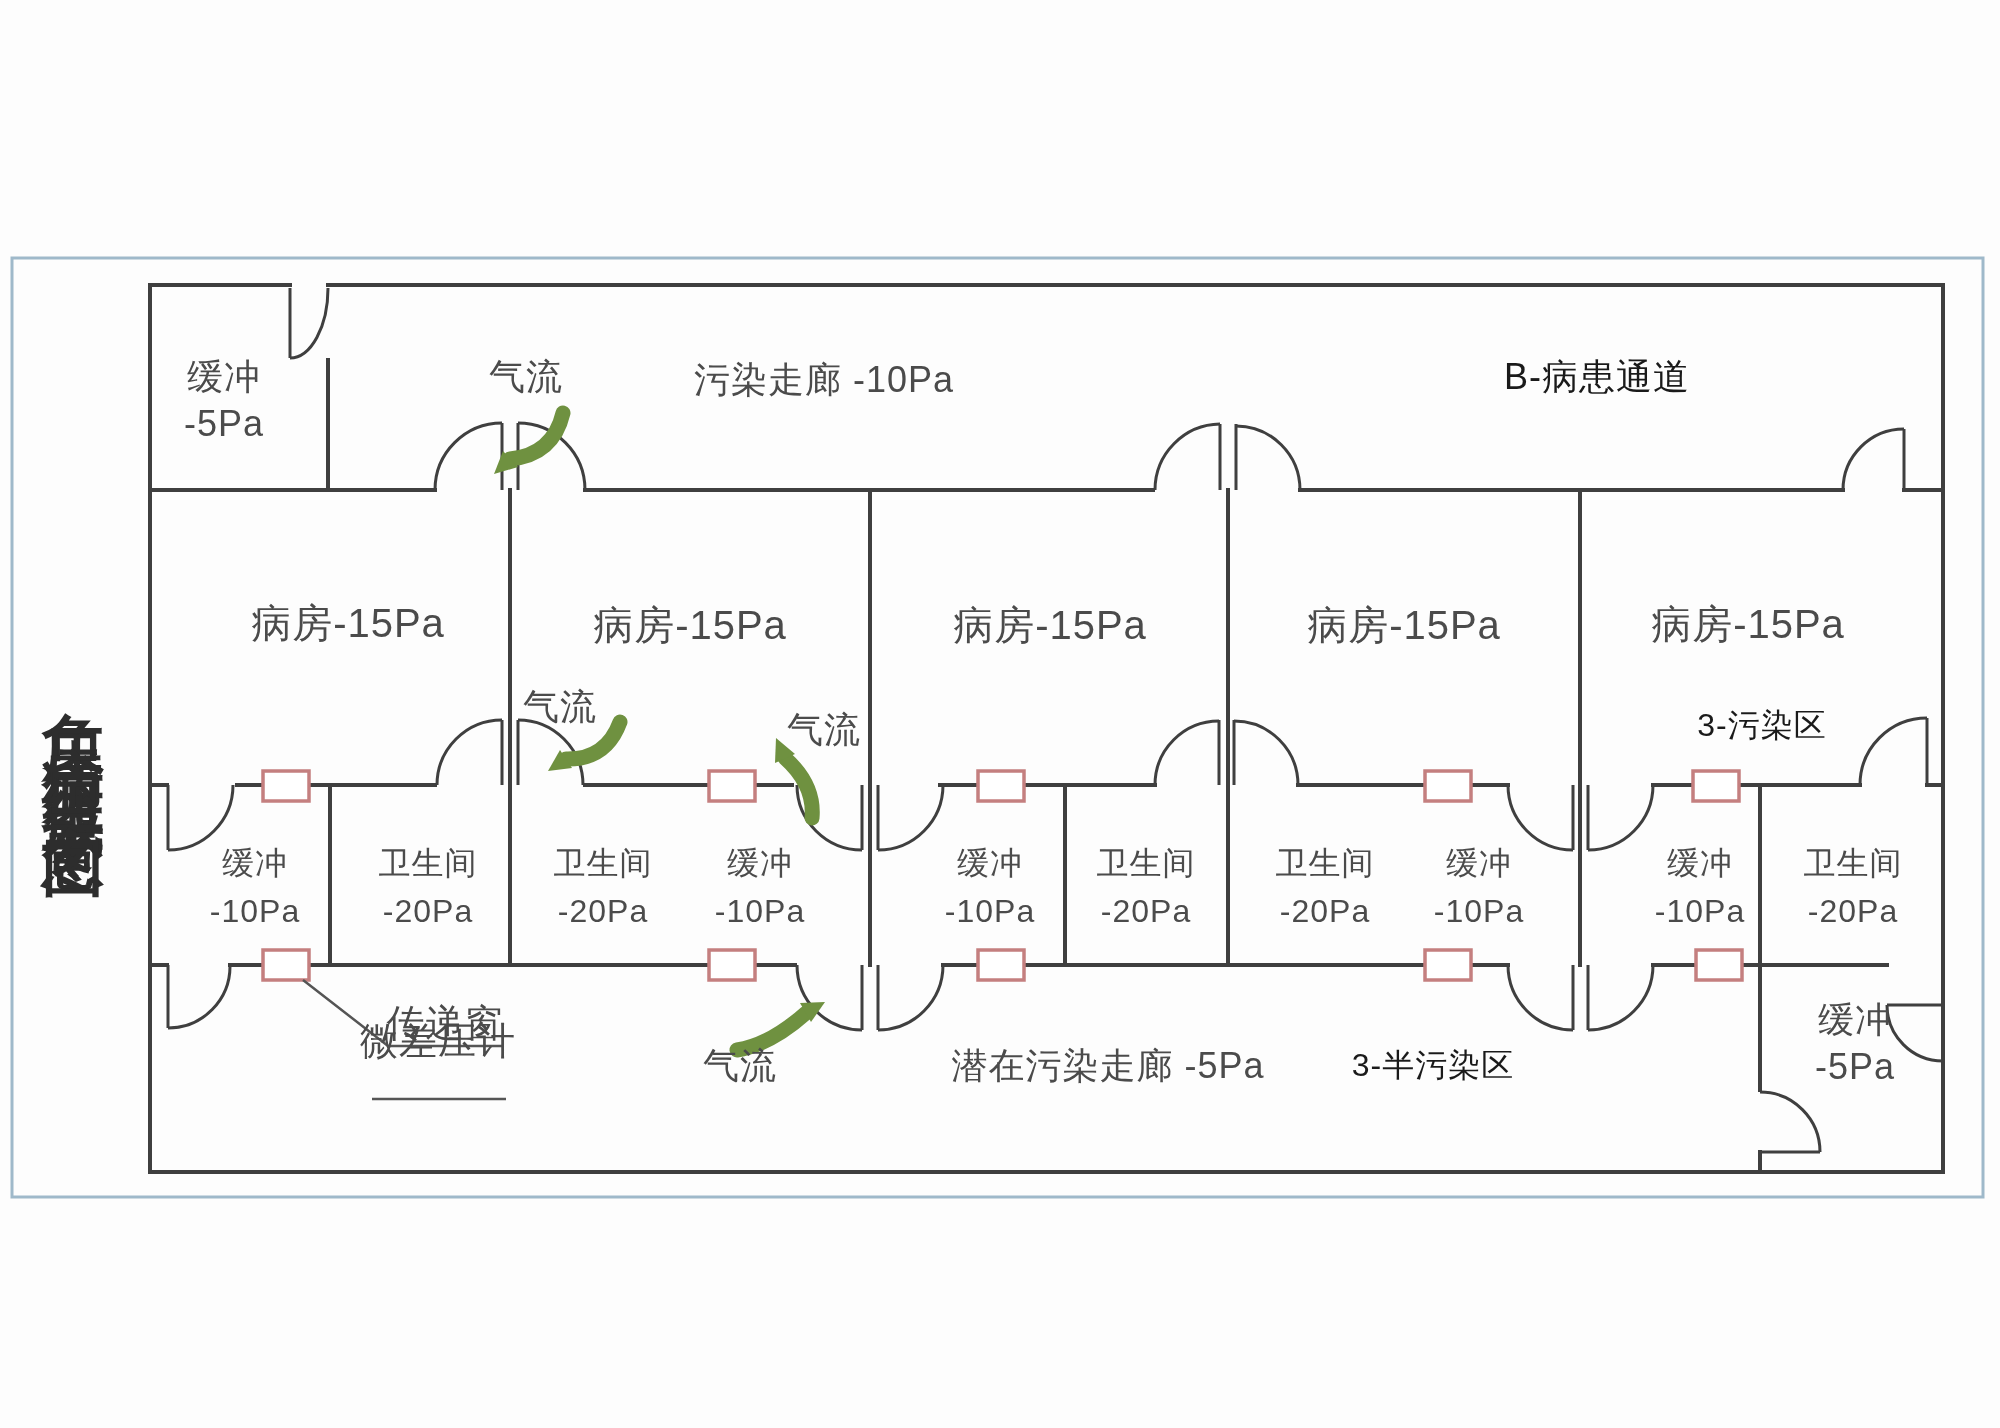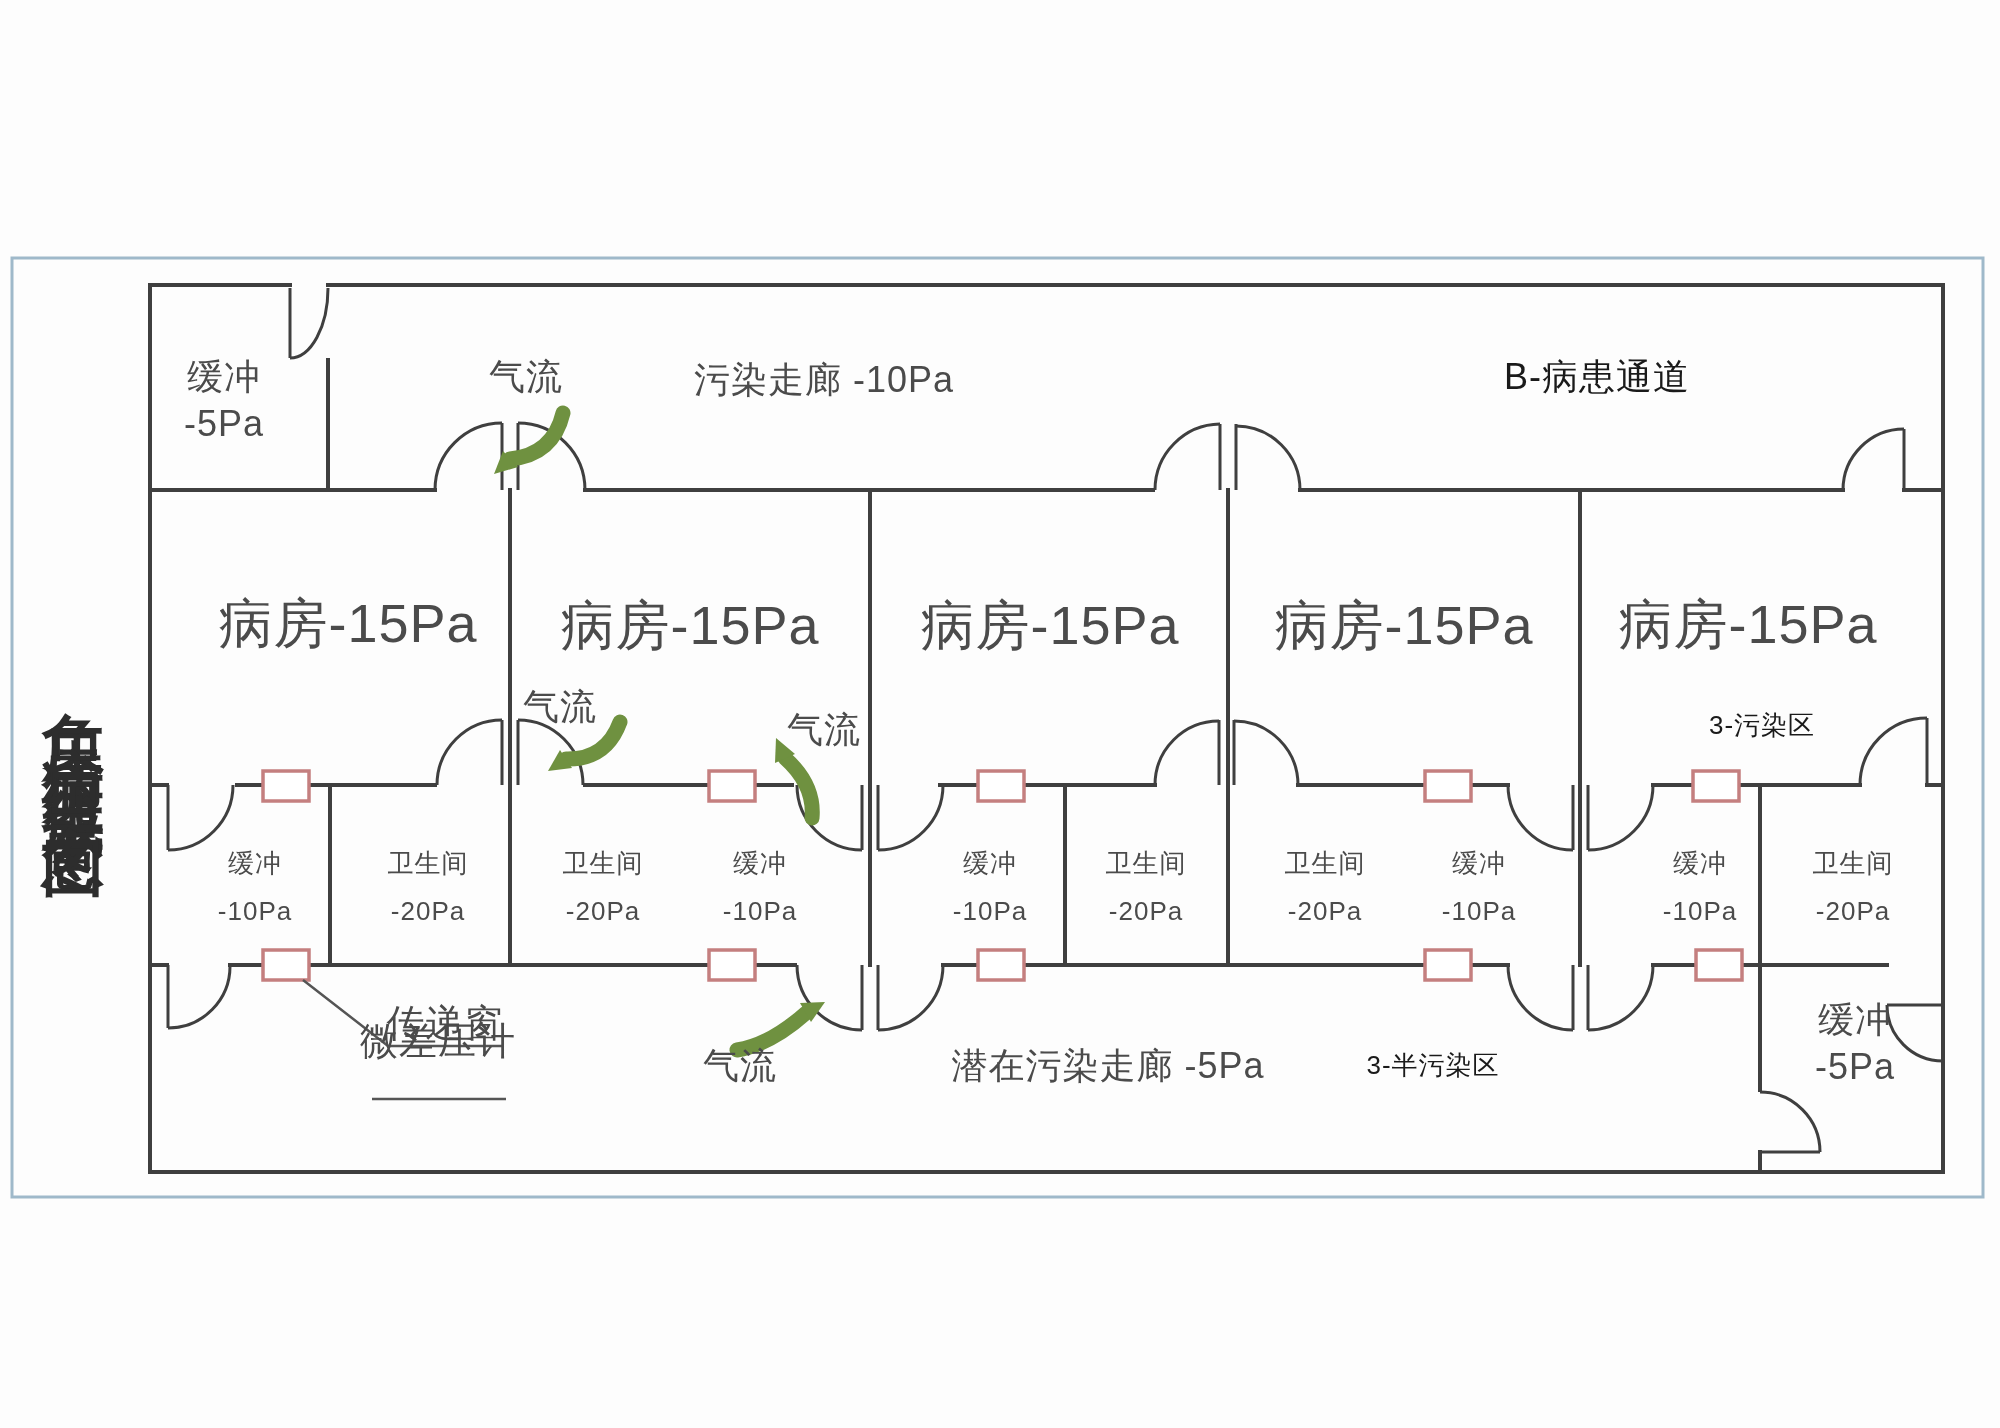--- a/index.html
+++ b/index.html
@@ -1,23 +1,23 @@
 <!DOCTYPE html>
 <html><head>
 <meta charset="utf-8">
 <style>
   html,body{margin:0;padding:0;background:#ffffff;}
   .stage{position:relative;width:2000px;height:1428px;background:#fdfdfd;overflow:hidden;
          font-family:"Liberation Sans","DejaVu Sans",sans-serif;}
   .plan-svg{position:absolute;left:0;top:0;width:2000px;height:1428px;}
   .lbl{position:absolute;transform:translate(-50%,-50%);white-space:nowrap;
-       color:#4b4b4b;font-size:26px;line-height:1;letter-spacing:1px;}
+       color:#4b4b4b;font-size:32px;line-height:1;letter-spacing:1px;}
   .lbl.small{font-size:36px;}
   .lbl.bold{font-weight:normal;color:#1a1a1a;}
-  .lbl.ward{font-size:54px;}
+  .lbl.ward{font-size:40px;}
   .lbl.note{font-size:38px;}
   .vtitle{position:absolute;left:73px;top:735px;transform:translate(-50%,-50%);
           writing-mode:vertical-lr;text-orientation:upright;letter-spacing:16px;
           font-size:62px;font-weight:600;color:#2d2d2d;line-height:1;}
 </style>
 </head>
 <body>
 
 <div class="stage">
 

